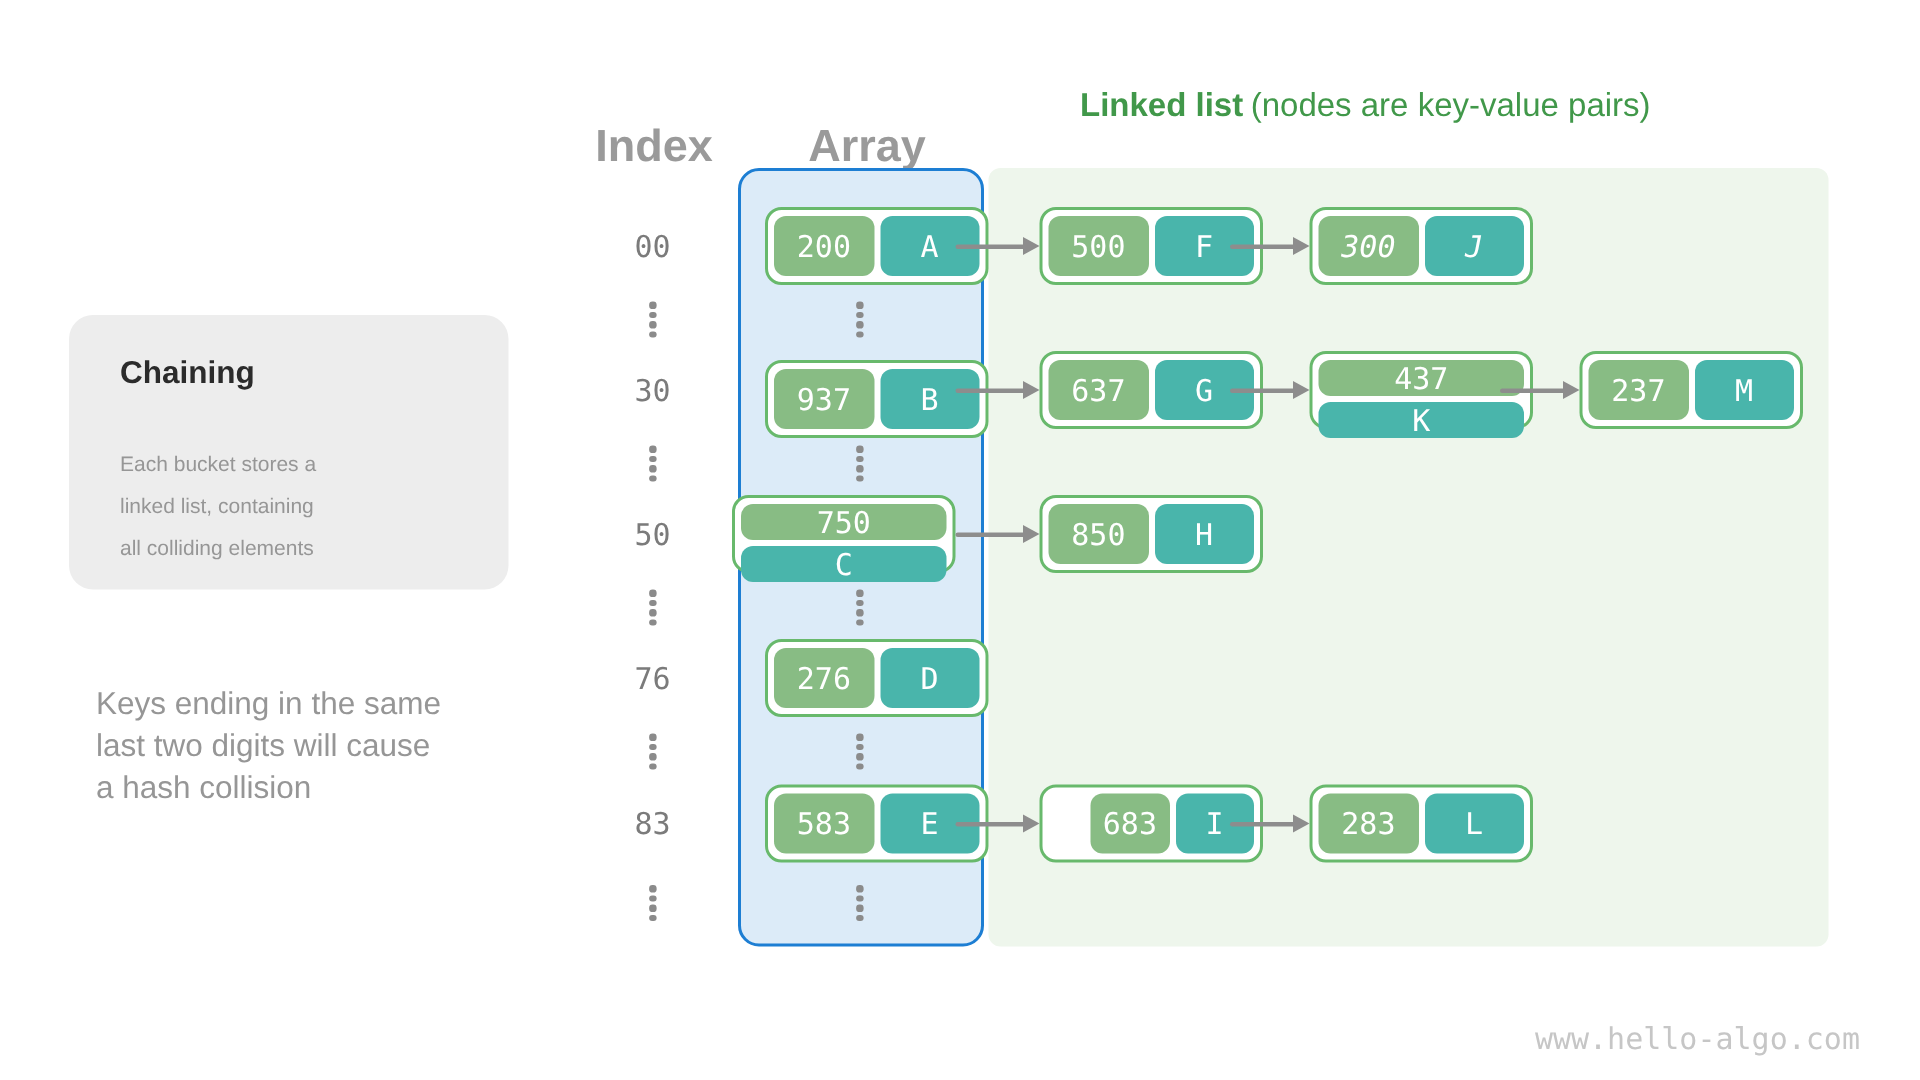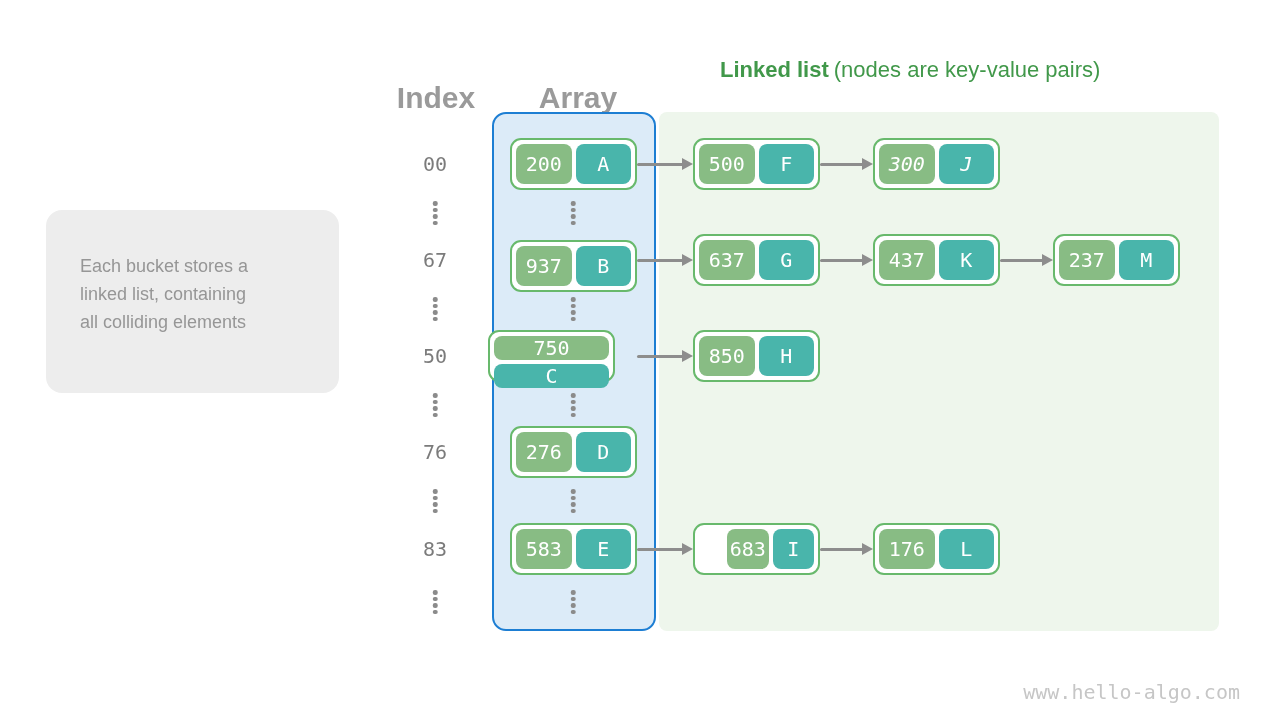--- a/index.html
+++ b/index.html
@@ -19,21 +19,21 @@
   .ll-header{color:var(--header-green);font-size:22px;line-height:26px;white-space:nowrap;}
   .ll-header .bold{font-weight:bold;}
   .ll-header .note{font-weight:normal;margin-left:5px;}
   
   .panel{
     left:46px;top:210px;width:293px;height:183px;
     background:var(--panel-bg);border-radius:16px;
     box-sizing:border-box;padding:26px 20px 0 34px;
   }
   .panel-title{font-size:21px;font-weight:bold;color:var(--text-dark);line-height:25px;}
-  .panel-body{margin-top:16px;font-size:18px;color:var(--text-gray);line-height:28px;white-space:pre-line;}
+  .panel-body{margin-top:34px;font-size:14px;color:var(--text-gray);line-height:28px;white-space:pre-line;}
   .hash-note{left:64px;top:437px;}
   .hash-title{font-size:21px;color:var(--text-dark);line-height:25px;white-space:nowrap;}
   .hash-body{margin-top:19px;font-size:21px;color:var(--text-gray);line-height:28px;white-space:pre-line;}
   
   .array-zone{
     left:492px;top:112px;width:164px;height:519px;
     background:var(--array-fill);
     border:2.5px solid var(--array-border);
     border-radius:14px;box-sizing:border-box;
   }
@@ -42,21 +42,21 @@
     background:var(--list-fill);border-radius:8px;
   }
   
   .index-label{
     font-family:"DejaVu Sans Mono", monospace;
     font-size:20px;color:var(--index-gray);
     line-height:24px;transform:translateX(-50%);white-space:nowrap;
   }
   
   .node{
-    width:127px;height:52px;background:var(--node-bg);
+    width:149px;height:52px;background:var(--node-bg);
     border:2px solid var(--node-border);border-radius:11px;
     box-sizing:border-box;display:flex;gap:4px;padding:4px;
   }
   .pill{
     flex:1;border-radius:8px;color:#fff;
     font-family:"DejaVu Sans Mono", monospace;font-size:20px;
     display:flex;align-items:center;justify-content:center;
   }
   .pill.key{background:var(--pair-key-bg);}
   .pill.val{background:var(--pair-value-bg);}
@@ -85,26 +85,30 @@
 </head>
 <body>
 
 <div class="abs col-header center" style="left:436px;">Index</div>
 <div class="abs col-header center" style="left:578px;">Array</div>
 <div class="abs ll-header" style="left:720px;top:57px;">
   <span class="bold">Linked list</span><span class="note">(nodes are key-value pairs)</span>
 </div>
 
 <div class="abs panel">
+  <div class="panel-title">Chaining</div>
   <div class="panel-body">Each bucket stores a
 linked list, containing
 all colliding elements</div>
 </div>
 
 <div class="abs hash-note">
+  <div class="hash-body">Keys ending in the same
+last two digits will cause
+a hash collision</div>
 </div>
 
 <div class="abs list-zone"></div>
 <div class="abs array-zone"></div>
 
 <div id="diagram">
     <div class="index-label abs" style="left: 435px; top: 152px;">00</div>
     <div class="node abs" style="left: 510px; top: 138px;">
       <div class="pill key">200</div>
       <div class="pill val">A</div>
@@ -130,38 +134,38 @@
       <i></i>
       <i></i>
       <i></i>
     </div>
     <div class="vdots abs" style="left: 573px; top: 201px;">
       <i></i>
       <i></i>
       <i></i>
       <i></i>
     </div>
-    <div class="index-label abs" style="left: 435px; top: 248px;">67</div>
+    <div class="index-label abs" style="left: 435px; top: 248px;">30</div>
     <div class="node abs" style="left: 510px; top: 240px;">
       <div class="pill key">937</div>
       <div class="pill val">B</div>
     </div>
     <div class="arrow abs" style="width: 56px; left: 637px; top: 254px;">
       <div class="shaft"></div>
       <div class="head"></div>
     </div>
     <div class="node abs" style="left: 693px; top: 234px;">
       <div class="pill key">637</div>
       <div class="pill val">G</div>
     </div>
     <div class="arrow abs" style="width: 53px; left: 820px; top: 254px;">
       <div class="shaft"></div>
       <div class="head"></div>
     </div>
-    <div class="node abs" style="left: 873px; top: 234px;">
+    <div class="node abs" style="left: 873px; top: 234px; flex-direction: column;">
       <div class="pill key">437</div>
       <div class="pill val">K</div>
     </div>
     <div class="arrow abs" style="width: 53px; left: 1000px; top: 254px;">
       <div class="shaft"></div>
       <div class="head"></div>
     </div>
     <div class="node abs" style="left: 1053px; top: 234px;">
       <div class="pill key">237</div>
       <div class="pill val">M</div>
@@ -231,21 +235,21 @@
     </div>
     <div class="node abs" style="left: 693px; top: 523px; padding-left: 32px;">
       <div class="pill key">683</div>
       <div class="pill val">I</div>
     </div>
     <div class="arrow abs" style="width: 53px; left: 820px; top: 543px;">
       <div class="shaft"></div>
       <div class="head"></div>
     </div>
     <div class="node abs" style="left: 873px; top: 523px;">
-      <div class="pill key">176</div>
+      <div class="pill key">283</div>
       <div class="pill val">L</div>
     </div>
     <div class="vdots abs" style="left: 435px; top: 590px;">
       <i></i>
       <i></i>
       <i></i>
       <i></i>
     </div>
     <div class="vdots abs" style="left: 573px; top: 590px;">
       <i></i>

